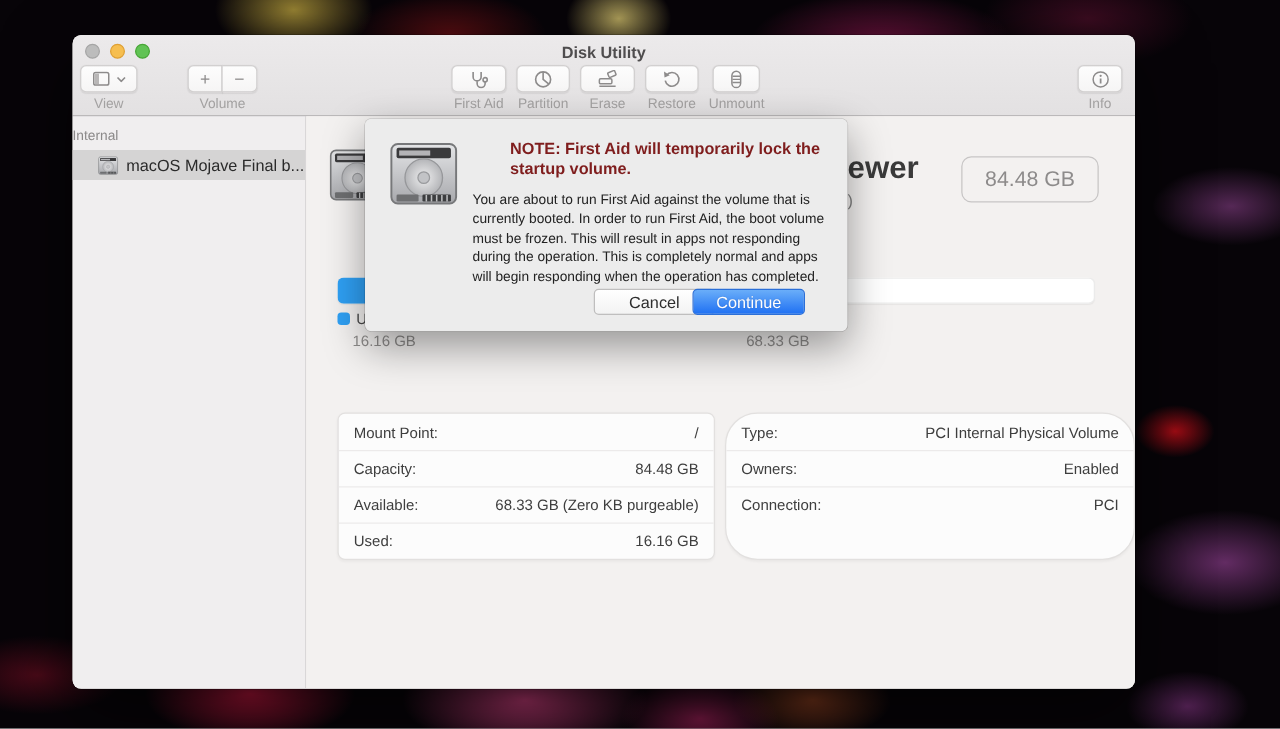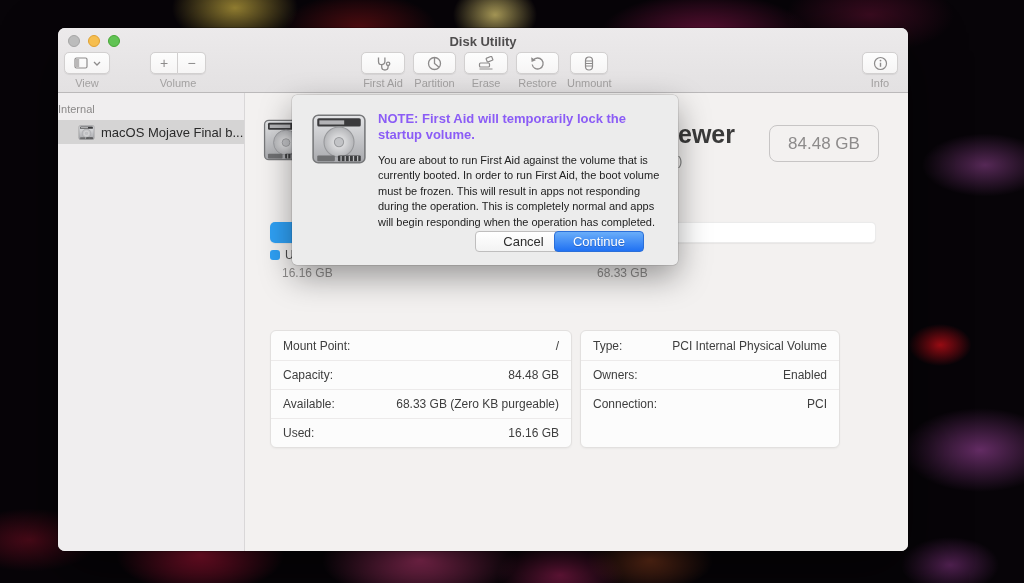--- a/index.html
+++ b/index.html
@@ -104,37 +104,37 @@
   .legend-dot{ position:absolute; left:25px; top:157px; width:10px; height:10px; border-radius:3px; }
   .legend-label{ position:absolute; left:40px; top:155px; font-size:12px; color:#4a4a4a; }
   .legend-val-used{ position:absolute; left:37px; top:173px; font-size:12px; color:#8e8c8b; }
   .legend-val-free{ position:absolute; left:352px; top:173px; font-size:12px; color:#8e8c8b; }
 
   .cards{ position:absolute; left:25px; top:237px; display:flex; gap:8px; }
   .card{
     background:#fcfcfc; border:1px solid #e2e0df; border-radius:6px;
     box-shadow:0 1px 2px rgba(0,0,0,.04); overflow:hidden;
   }
-  .card.left{ width:302px; } .card.right{ width:260px; }
+  .card.left{ width:302px; } .card.right{ width:328px;border-radius:26px; }
   .irow{
     height:29px; display:flex; justify-content:space-between; align-items:center;
     padding:0 12px; font-size:12px; color:#3e3e3e;
   }
   .irow + .irow{ border-top:1px solid #eceaea; }
   .irow .val{ text-align:right; }
 
   
   .dialog{
     position:absolute; left:292px; top:95px; width:386px; height:170px;
     background:#ececec; border-radius:5px; z-index:10;
     box-shadow:0 12px 32px rgba(0,0,0,.38), 0 0 0 .5px rgba(0,0,0,.18);
   }
   .dlg-icon{ position:absolute; left:18px; top:15px; }
   .dlg-text{ position:absolute; left:86px; top:16px; width:288px; }
-  .dlg-title{ font-size:13px; font-weight:bold; color:#8b5cf6; line-height:1.25; }
+  .dlg-title{ font-size:13px; font-weight:bold; color:#7f1d1d; line-height:1.25;margin-left:30px; }
   .dlg-body{ margin-top:9px; font-size:11px; line-height:1.42; color:#222; }
   .dlg-btn{
     position:absolute; top:136px; height:21px; border-radius:4px;
     display:flex; align-items:center; justify-content:center; font-size:13px;
   }
   .btn-cancel{
     left:183px; width:97px; color:#2d2d2d;
     background:linear-gradient(#ffffff,#f3f3f3); border:1px solid #bfbebe;
   }
   .btn-continue{

